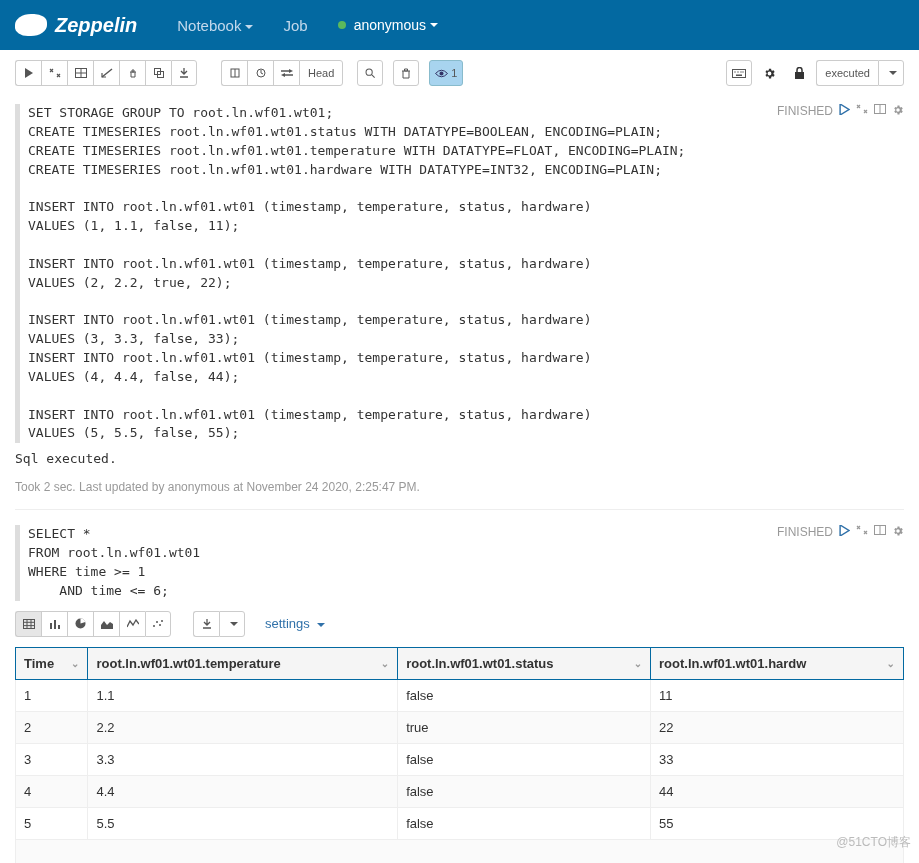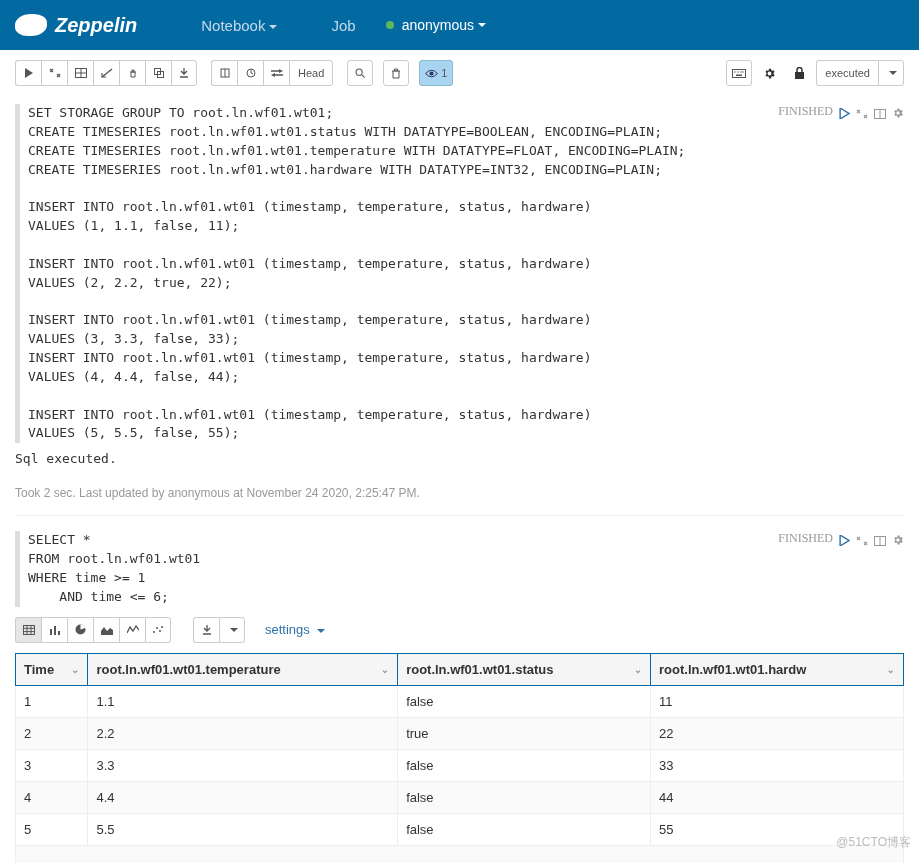--- a/index.html
+++ b/index.html
@@ -1,45 +1,45 @@
 <!DOCTYPE html>
 <html><head>
 <meta charset="utf-8">
 <style>
 * { box-sizing: border-box; margin: 0; padding: 0; }
 body { font-family: "Helvetica Neue", Helvetica, Arial, sans-serif; font-size: 14px; color: #333; background: #fff; width: 919px; }
 .navbar { background: #0369a1; height: 50px; display: flex; align-items: center; padding: 0 15px; color: #fff; }
 .logo { display: flex; align-items: center; gap: 8px; margin-right: 40px; }
 .logo-img { width: 32px; height: 22px; background: #fff; border-radius: 50% 40% 50% 40%; position: relative; }
 .logo-text { font-size: 20px; font-weight: bold; font-style: italic; }
-.nav-link { color: #c4d9ec; margin-right: 30px; cursor: pointer; font-size: 15px; margin-left: 24px; }
+.nav-link { color: #c4d9ec; margin-right: 30px; cursor: pointer; font-size: 15px; }
 .caret { display: inline-block; width: 0; height: 0; margin-left: 4px; vertical-align: middle; border-top: 4px solid; border-right: 4px solid transparent; border-left: 4px solid transparent; }
 .search-box { background: #fff; border-radius: 4px; padding: 6px 10px; width: 180px; display: flex; align-items: center; margin-left: auto; margin-right: 20px; }
 .search-box input { border: none; outline: none; width: 100%; font-size: 14px; color: #555; }
 .search-icon { color: #555; margin-right: 4px; }
 .user-box { display: flex; align-items: center; color: #fff; cursor: pointer; }
 .status-dot { width: 8px; height: 8px; background: #5cb85c; border-radius: 50%; margin-right: 8px; }
 .note-header { display: flex; align-items: center; padding: 10px 15px; gap: 4px; flex-wrap: wrap; }
 .note-title { font-size: 28px; color: #333; margin-right: 8px; font-weight: normal; }
 .btn { display: inline-flex; align-items: center; justify-content: center; border: 1px solid #ccc; background: #fff; border-radius: 3px; cursor: pointer; color: #555; min-width: 26px; height: 26px; padding: 0 5px; font-size: 11px; }
 .btn-group { display: inline-flex; }
 .btn-group .btn { border-radius: 0; border-right-width: 0; }
 .btn-group .btn:first-child { border-top-left-radius: 3px; border-bottom-left-radius: 3px; }
 .btn-group .btn:last-child { border-top-right-radius: 3px; border-bottom-right-radius: 3px; border-right-width: 1px; }
 .btn-eye { background: #a8d4ef; border-color: #8bc; }
 .spacer { flex: 1; }
 .paragraph { margin: 8px 15px; position: relative; }
-.para-controls { position: absolute; right: 0; top: 0; display: flex; gap: 6px; align-items: flex-end; color: #999; font-size: 12px; z-index: 2; font-family: Liberation Serif, serif; }
+.para-controls { position: absolute; right: 0; top: 0; display: flex; gap: 6px; align-items: flex-start; color: #999; font-size: 12px; z-index: 2; }
 .para-controls .ico { cursor: pointer; color: #999; font-size: 13px; }
 .para-controls .ico.play { color: #3071a9; }
 .status-text { color: #999; font-size: 12px; text-transform: uppercase; }
 .editor { font-family: Menlo, Monaco, Consolas, monospace; font-size: 13px; line-height: 1.45; white-space: pre; color: #333; border-left: 5px solid #ddd; padding-left: 8px; overflow: hidden; }
 .editor .hl { background: #e8eef7; display: block; margin-left: -8px; padding-left: 8px; border-left: 2px solid #89a; position: relative; left: -2px; }
 .result { font-family: Menlo, Monaco, Consolas, monospace; font-size: 13px; margin-top: 8px; color: #333; }
-.meta { color: #999; font-size: 12px; margin-top: 20px; }
+.meta { color: #999; font-size: 12px; margin-top: 14px; }
 .divider { border: none; border-top: 1px solid #eee; margin: 15px; }
 .viz-toolbar { display: flex; align-items: center; gap: 12px; margin: 10px 0; }
 .settings-link { color: #3071a9; cursor: pointer; font-size: 13px; margin-left: 8px; }
 table.results { width: 100%; border-collapse: collapse; font-size: 13px; }
 table.results th { background: #f5f5f5; border: 1px solid #0369a1; padding: 8px; text-align: left; font-weight: bold; position: relative; }
 table.results td { border: 1px solid #eee; padding: 8px; }
 table.results tr:nth-child(even) td { background: #fafafa; }
 .th-caret { position: absolute; right: 8px; top: 50%; transform: translateY(-50%); color: #999; font-size: 10px; }
 .menu-icon { position: absolute; right: -2px; top: 4px; color: #555; cursor: pointer; font-size: 14px; padding: 2px; }
 svg { display: block; }
@@ -101,21 +101,21 @@
           <rect x="3.5" y="3.5" width="6" height="6" fill="none" stroke="#555"></rect>
         </svg>
       </span>
     <span class="btn">
         <svg width="10" height="10" viewBox="0 0 10 10">
           <path d="M5 0 L5 6 M2 3 L5 6 L8 3 M1 9 L9 9" fill="none" stroke="#555" stroke-width="1.3"></path>
         </svg>
       </span>
   </div>
 
-  <div class="btn-group" style="margin-left:10px;">
+  <div class="btn-group" style="margin-left:20px;">
     <span class="btn">
         <svg width="10" height="10" viewBox="0 0 10 10">
           <rect x="1" y="1" width="8" height="8" fill="none" stroke="#555"></rect>
           <line x1="5" y1="1" x2="5" y2="9" stroke="#555"></line>
         </svg>
       </span>
     <span class="btn">
         <svg width="10" height="10" viewBox="0 0 10 10">
           <circle cx="5" cy="5" r="4" fill="none" stroke="#555"></circle>
           <path d="M5 2 L5 5 L7 6" fill="none" stroke="#555"></path>

